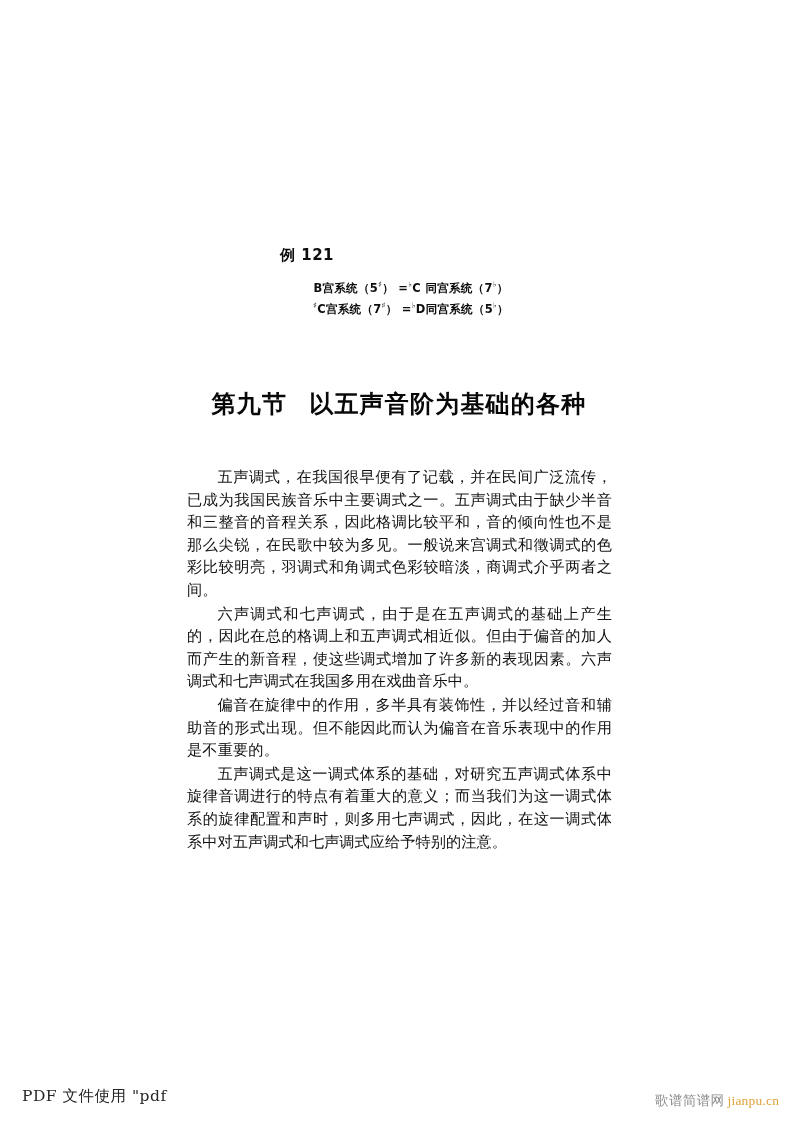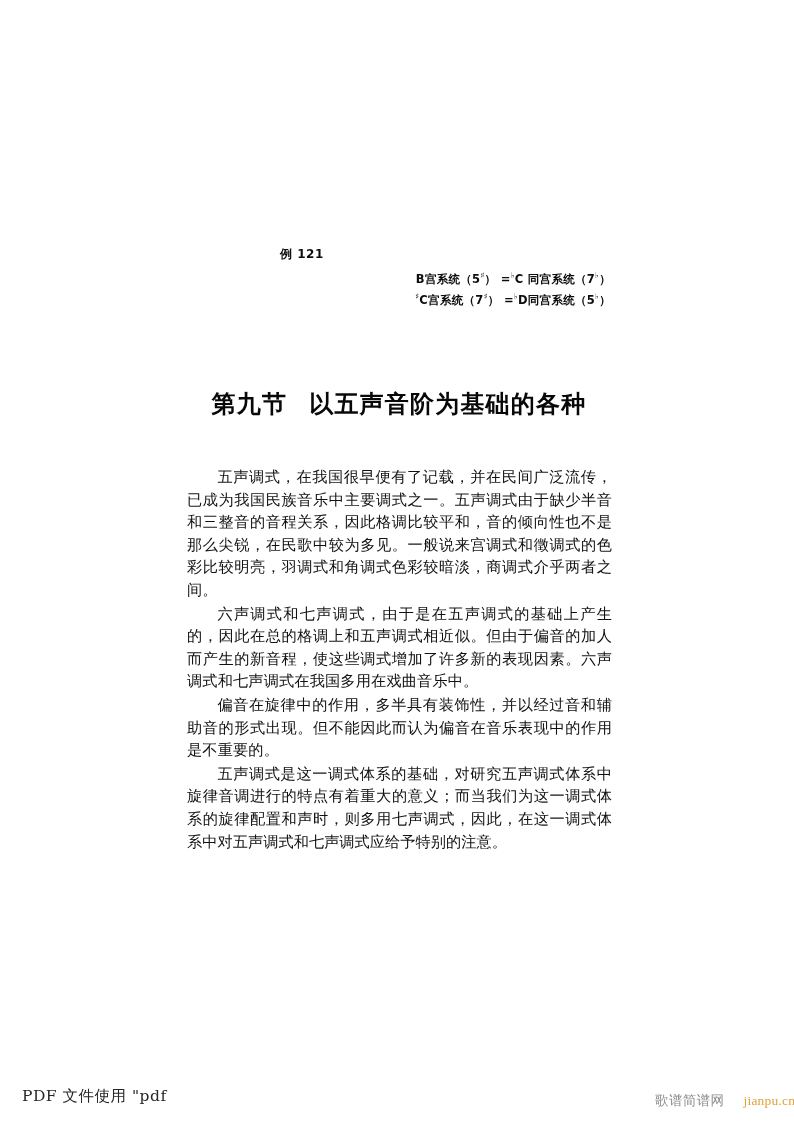--- a/index.html
+++ b/index.html
@@ -24,28 +24,28 @@
   
   .example-block {
     position: absolute;
     left: 187px;
     top: 246px;
     width: 424px;
   }
   .example-label {
     font-family: "DejaVu Sans", sans-serif;
     font-weight: bold;
-    font-size: 12px;
+    font-size: 15px;
     letter-spacing: 0.5px;
     color: #0d0d0d;
     margin-left: 93px;
   }
   .example-lines {
-    margin-top: 4px;
-    text-align: right;
+    margin-top: 11px;
+    text-align: center;
     padding-left: 24px;
   }
   .example-line {
     font-family: "DejaVu Sans", sans-serif;
     font-weight: bold;
     font-size: 11.5px;
     line-height: 18px;
     letter-spacing: 0.3px;
     white-space: nowrap;
     color: #0d0d0d;
@@ -130,21 +130,21 @@
     color: #262626;
     white-space: nowrap;
   }
 
   .watermark {
     position: absolute;
     left: 655px;
     top: 1092px;
     display: flex;
     align-items: baseline;
-    gap: 19px;
+    gap: 3px;
     white-space: nowrap;
   }
   .watermark .wm-cn {
     font-family: "DejaVu Sans", sans-serif;
     font-size: 13.5px;
     color: #8c8c8c;
     letter-spacing: 0.4px;
   }
   .watermark .wm-domain {
     font-family: Liberation Serif, serif;

